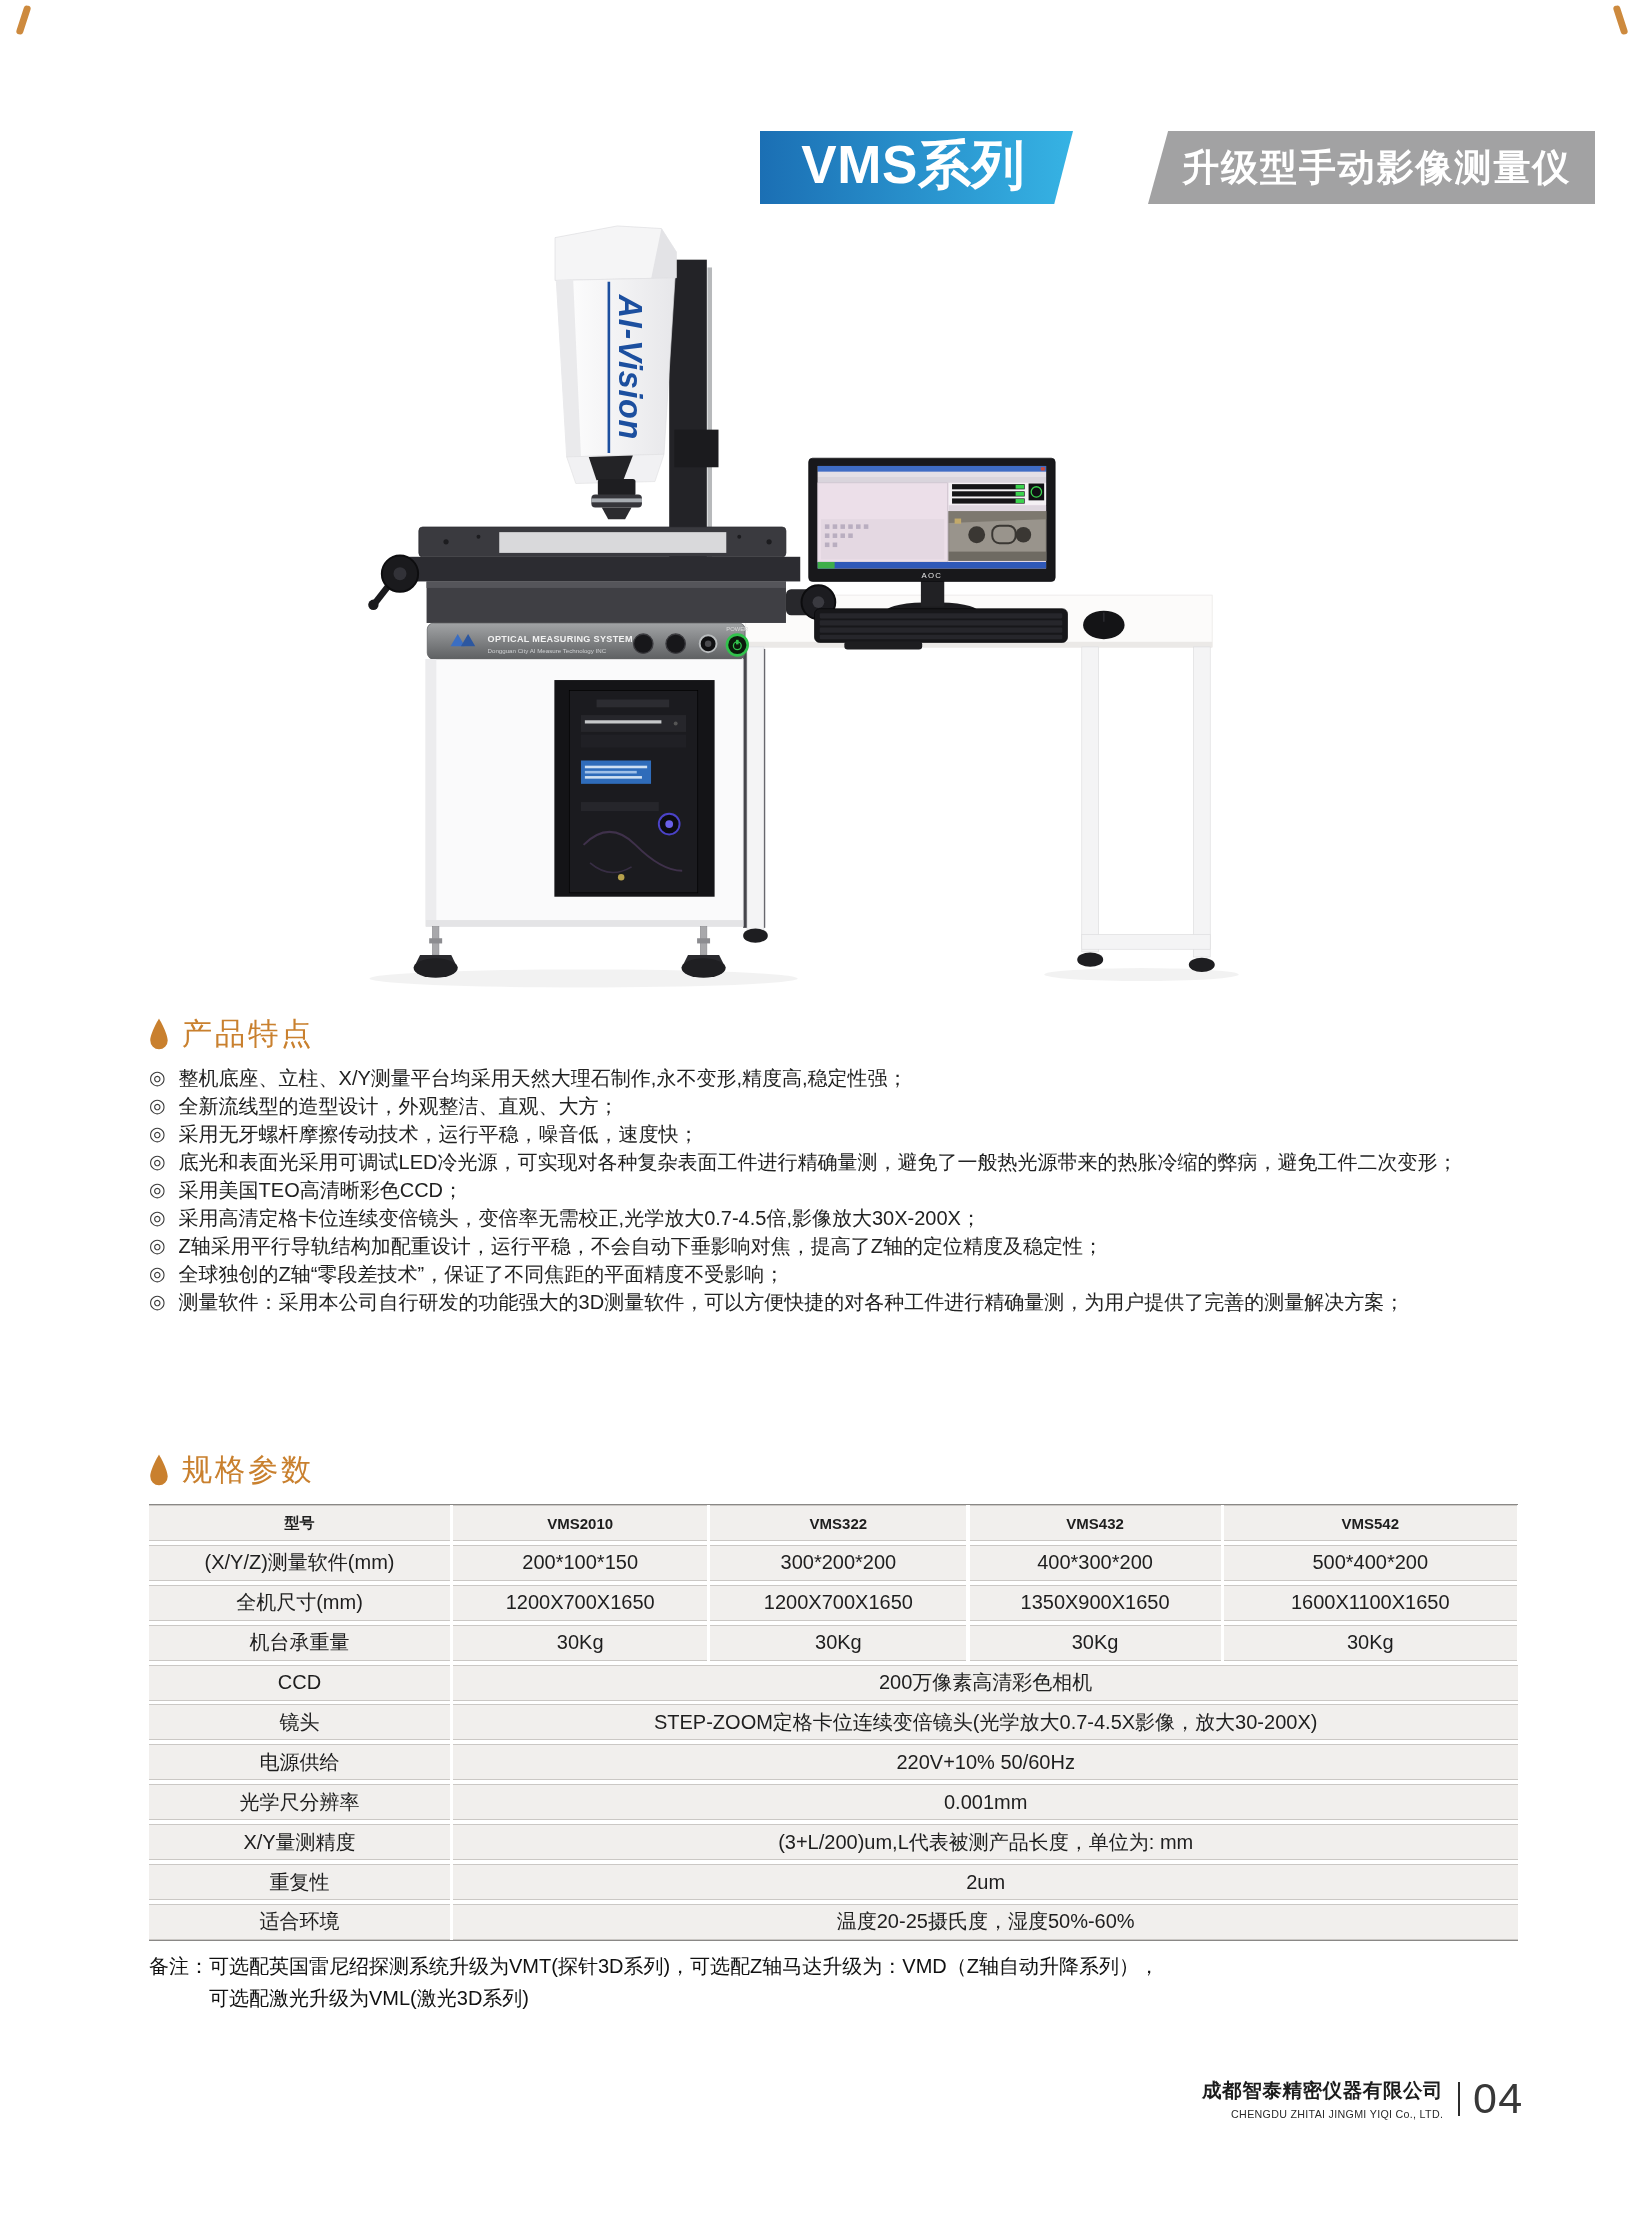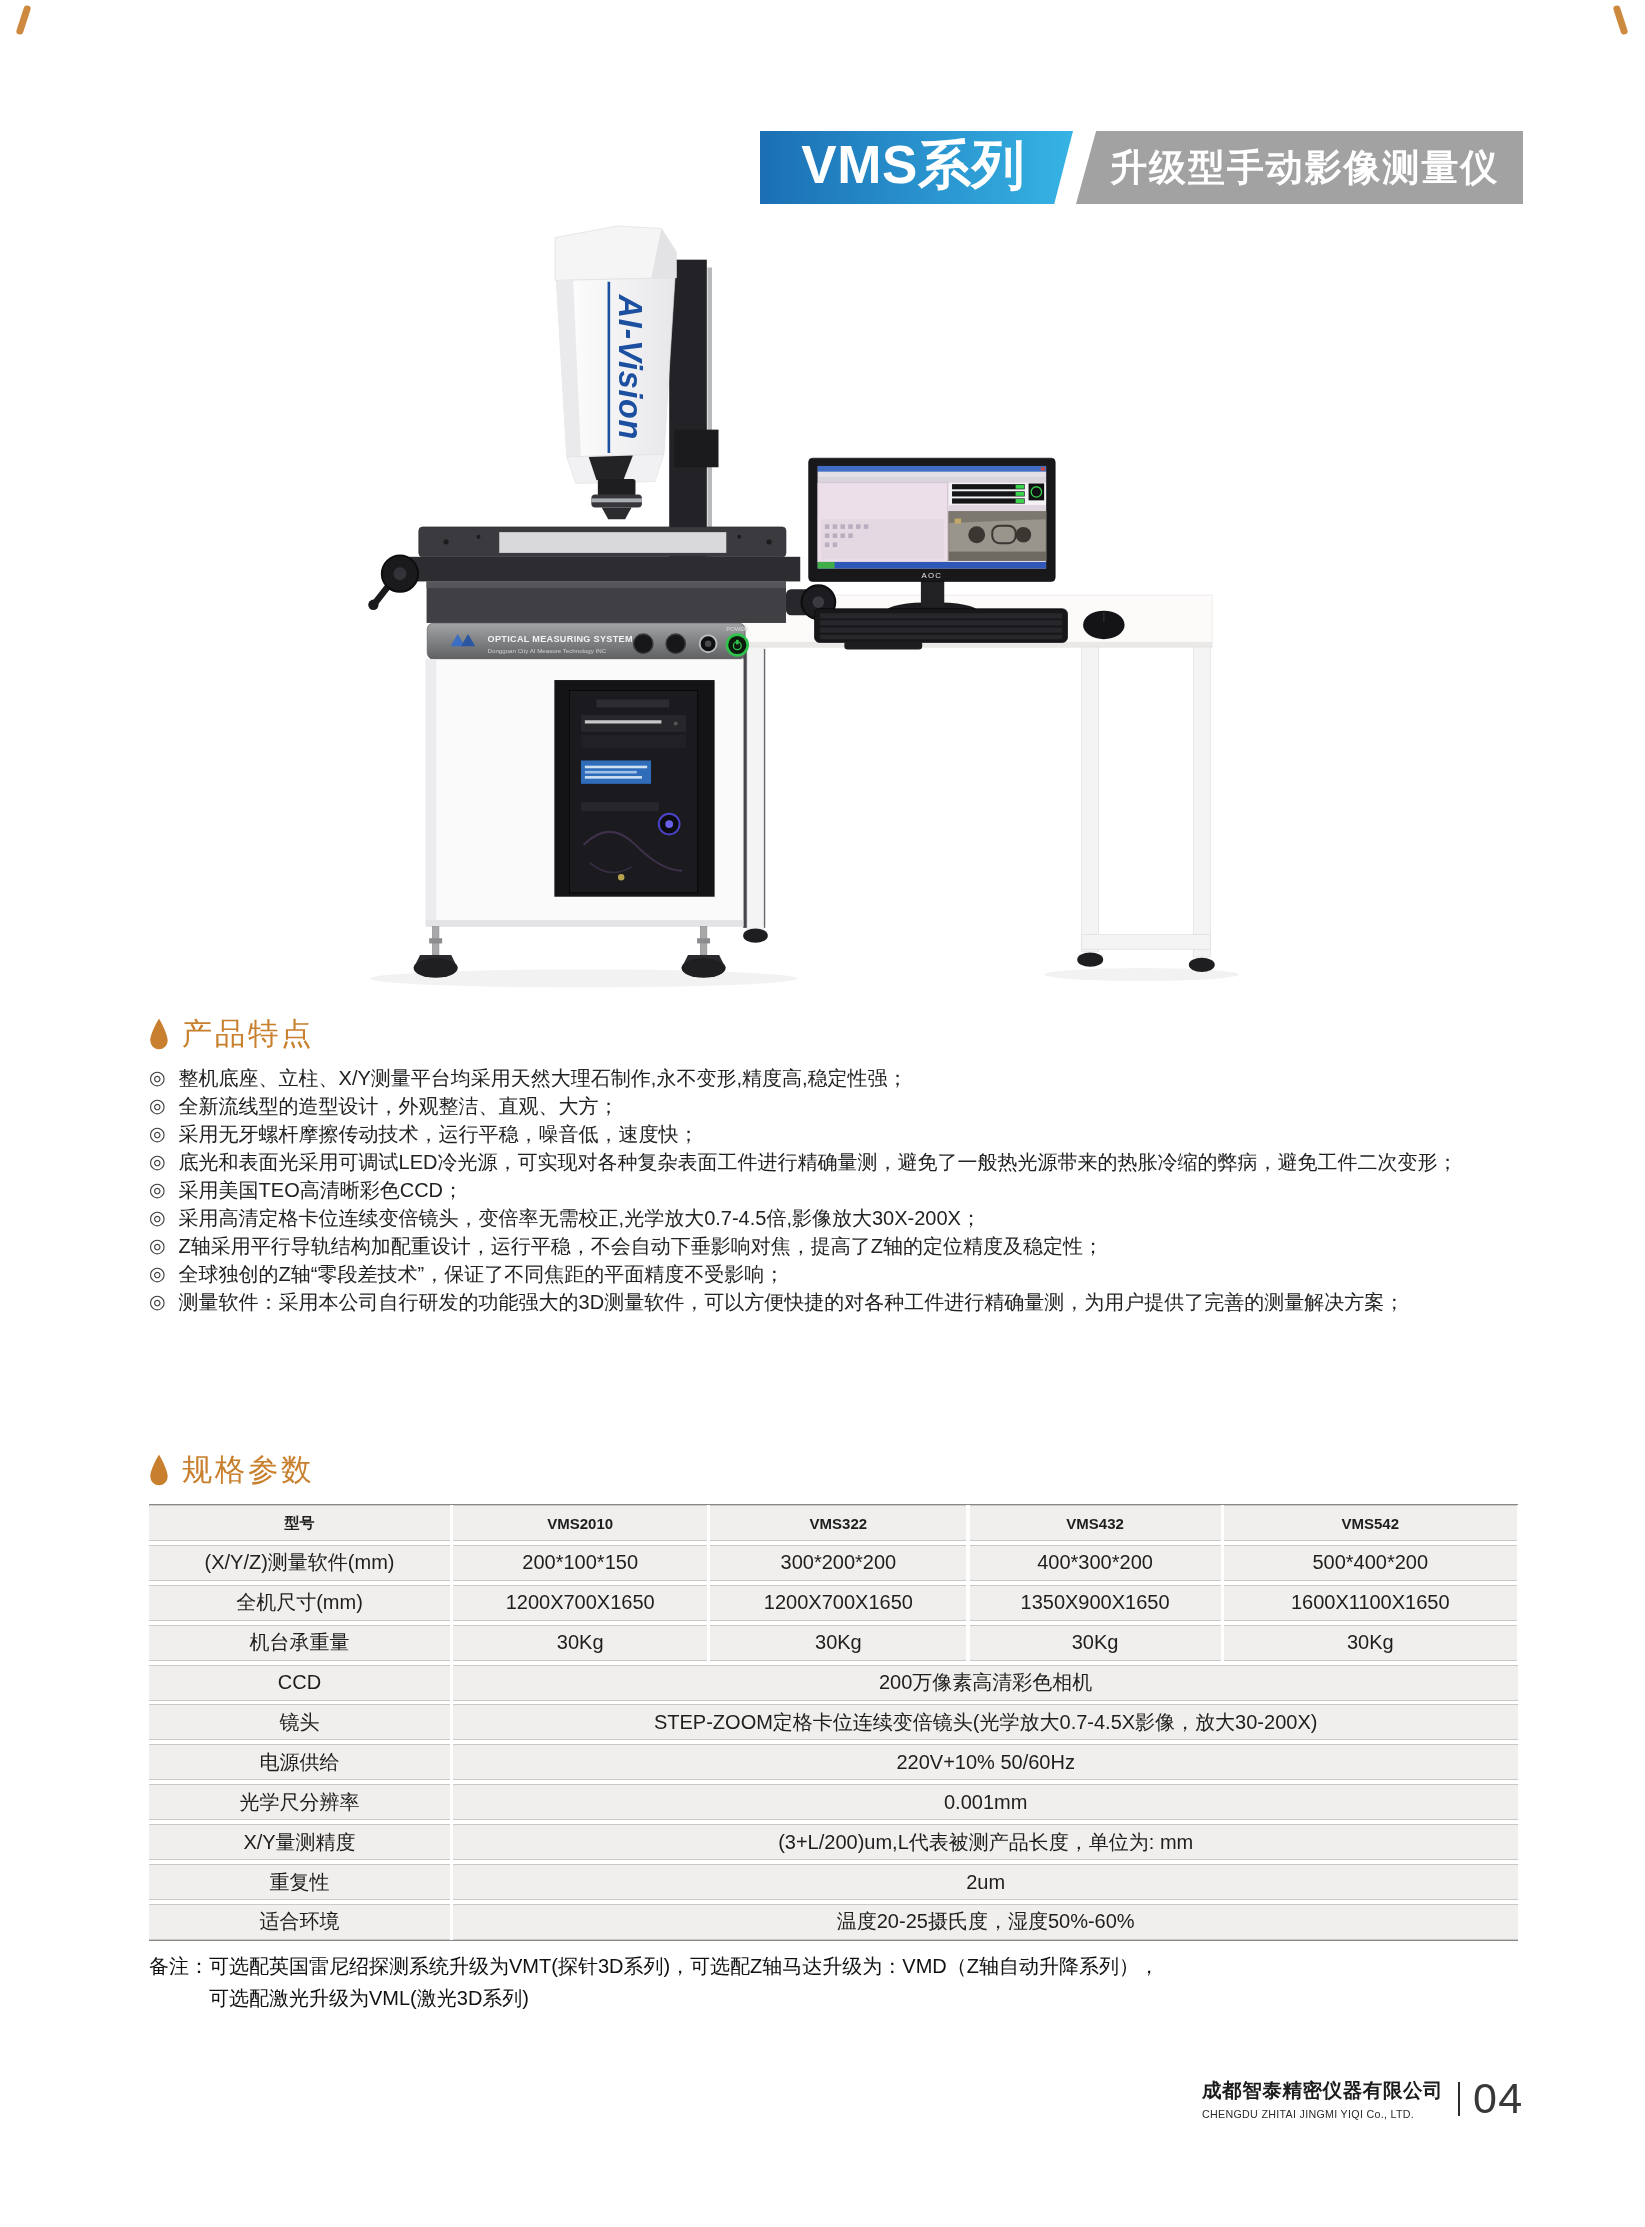--- a/index.html
+++ b/index.html
@@ -14,21 +14,21 @@
   .mark-tr{left:1617px; top:5.2px; transform:rotate(-18deg);}
   
   .banner-blue{
     position:absolute; left:760px; top:131px; width:313px; height:73px;
     background:linear-gradient(90deg,var(--banner-blue-start,#1b6fb4),var(--banner-blue-end,#36b3e4));
     clip-path:polygon(0 0,100% 0,94% 100%,0 100%);
     display:flex; align-items:center; justify-content:center;
   }
   .banner-blue .t{font-size:53px; font-weight:bold; color:#fff; letter-spacing:0.6px; padding:0 6.5px 3.9px 0;}
   .banner-gray{
-    position:absolute; left:1076px; top:131px; width:447px; height:73px;
+    position:absolute; left:1148px; top:131px; width:447px; height:73px;
     background:var(--banner-gray,#a2a2a3);
     clip-path:polygon(4.5% 0,100% 0,100% 100%,0 100%);
     display:flex; align-items:center; justify-content:center;
   }
   .banner-gray .t{font-size:37px; font-weight:bold; color:#fff; letter-spacing:1.9px; padding-left:10.4px;}
   
   .sec-head{position:absolute; left:148px; display:flex; align-items:center; gap:11.7px;}
   .sec-head .droplet{color:var(--accent-orange,#c9802e); width:22px; height:34px; flex:0 0 auto;}
   .sec-head .ht{font-size:30.5px; font-weight:normal; color:var(--accent-orange,#c9802e); letter-spacing:2.6px;}
   #features-head{top:1014px;}
@@ -50,21 +50,21 @@
     border-top:0.6px solid #cbc8c5; border-bottom:0.6px solid #cbc8c5;
     display:flex; align-items:center; justify-content:center;
     font-size:20px; color:#1e1e1e; white-space:nowrap;
   }
   .spec-row.header-row .cell{font-weight:bold; font-size:15px;}
   
   .spec-note{position:absolute; left:149px; top:1950px; font-size:20px; line-height:32px; color:#111;}
   .spec-note .l2{padding-left:60px;}
   
   .footer{position:absolute; left:1202px; top:2074px; display:flex; align-items:center;}
-  .footer .co{text-align:left;}
+  .footer .co{text-align:right;}
   .footer .co-cn{font-size:19.5px; font-weight:bold; color:#1c1c1c; letter-spacing:0.6px;}
   .footer .co-en{font-size:10.7px; color:#2a2a2a; margin-top:3.2px; letter-spacing:0.3px;}
   .footer .divider{width:2.6px; height:34px; background:#2c2c2c; margin:0 13px 0 14.3px;}
   .footer .pageno{font-size:43px; color:#383838; letter-spacing:1.3px;}
   
   .photo{position:absolute; left:363px; top:214px; width:1012px; height:779px;}
 </style>
 </head>
 <body>
 

